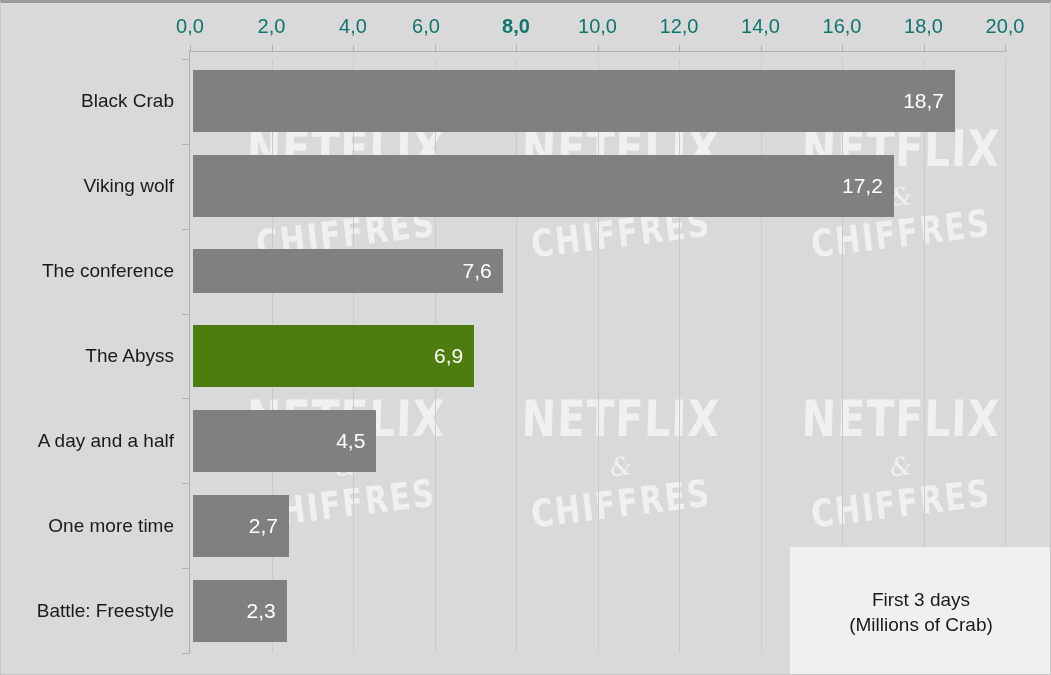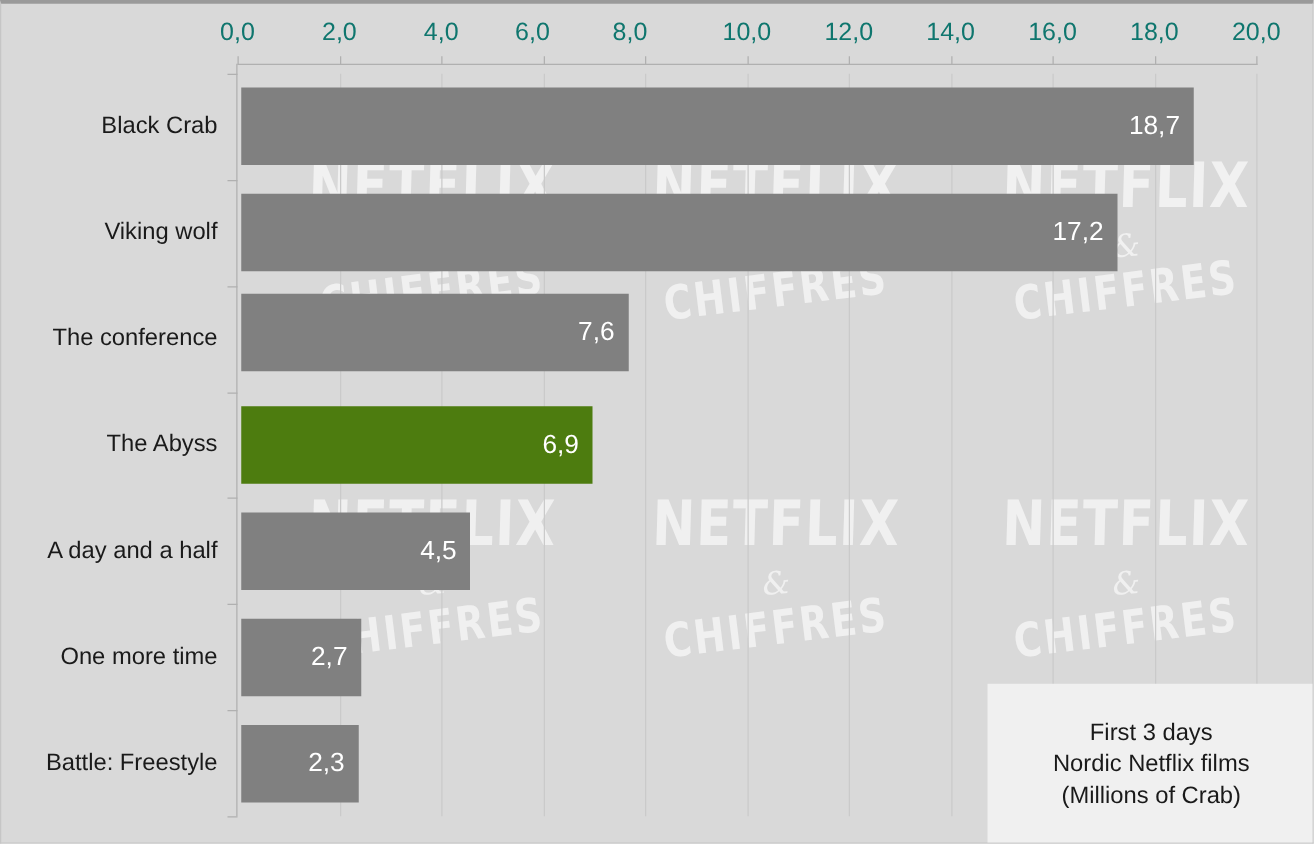--- a/index.html
+++ b/index.html
@@ -237,21 +237,21 @@
     <div id="xticks">
         <div class="x-tick" style="left: 0px;"></div>
         <div class="x-tick-label" style="left: 0px;">0,0</div>
         <div class="x-tick" style="left: 81.5px;"></div>
         <div class="x-tick-label" style="left: 81.5px;">2,0</div>
         <div class="x-tick" style="left: 163px;"></div>
         <div class="x-tick-label" style="left: 163px;">4,0</div>
         <div class="x-tick" style="left: 244.5px;"></div>
         <div class="x-tick-label" style="left: 236px;">6,0</div>
         <div class="x-tick" style="left: 326px;"></div>
-        <div class="x-tick-label" style="left: 314px;">8,0</div>
+        <div class="x-tick-label" style="left: 326px; font-weight: bold;">8,0</div>
         <div class="x-tick" style="left: 407.5px;"></div>
         <div class="x-tick-label" style="left: 407.5px;">10,0</div>
         <div class="x-tick" style="left: 489px;"></div>
         <div class="x-tick-label" style="left: 489px;">12,0</div>
         <div class="x-tick" style="left: 570.5px;"></div>
         <div class="x-tick-label" style="left: 570.5px;">14,0</div>
         <div class="x-tick" style="left: 652px;"></div>
         <div class="x-tick-label" style="left: 652px;">16,0</div>
         <div class="x-tick" style="left: 733.5px;"></div>
         <div class="x-tick-label" style="left: 733.5px;">18,0</div>
@@ -268,21 +268,21 @@
         <div class="y-tick" style="top: 509.143px;"></div>
         <div class="y-tick" style="top: 594px;"></div>
       </div>
     <div id="bars">
         <div class="bar gray" style="top: 11.4286px; width: 762.025px; height: 62px;">
           <span class="bar-value">18,7</span>
         </div>
         <div class="bar gray" style="top: 96.2857px; width: 700.9px; height: 62px;">
           <span class="bar-value">17,2</span>
         </div>
-        <div class="bar gray" style="top: 176px; width: 309.7px; height: 62px;">
+        <div class="bar gray" style="top: 190px; width: 309.7px; height: 44px;">
           <span class="bar-value">7,6</span>
         </div>
         <div class="bar red" style="top: 266px; width: 281.175px; height: 62px;">
           <span class="bar-value">6,9</span>
         </div>
         <div class="bar gray" style="top: 350.857px; width: 183.375px; height: 62px;">
           <span class="bar-value">4,5</span>
         </div>
         <div class="bar gray" style="top: 435.714px; width: 96px; height: 62px;">
           <span class="bar-value">2,7</span>
@@ -298,17 +298,16 @@
       <div class="cat-label" style="top: 127.286px;">Viking wolf</div>
       <div class="cat-label" style="top: 212.143px;">The conference</div>
       <div class="cat-label" style="top: 297px;">The Abyss</div>
       <div class="cat-label" style="top: 381.857px;">A day and a half</div>
       <div class="cat-label" style="top: 466.714px;">One more time</div>
       <div class="cat-label" style="top: 551.571px;">Battle: Freestyle</div>
     </div>
 
   <div id="legend-box">
       <div class="legend-line">First 3 days</div>
-      <div class="legend-line">Nordic Netflix films</div>
       <div class="legend-line">(Millions of Crab)</div>
     </div>
 
 </div>
 
 </body></html>

